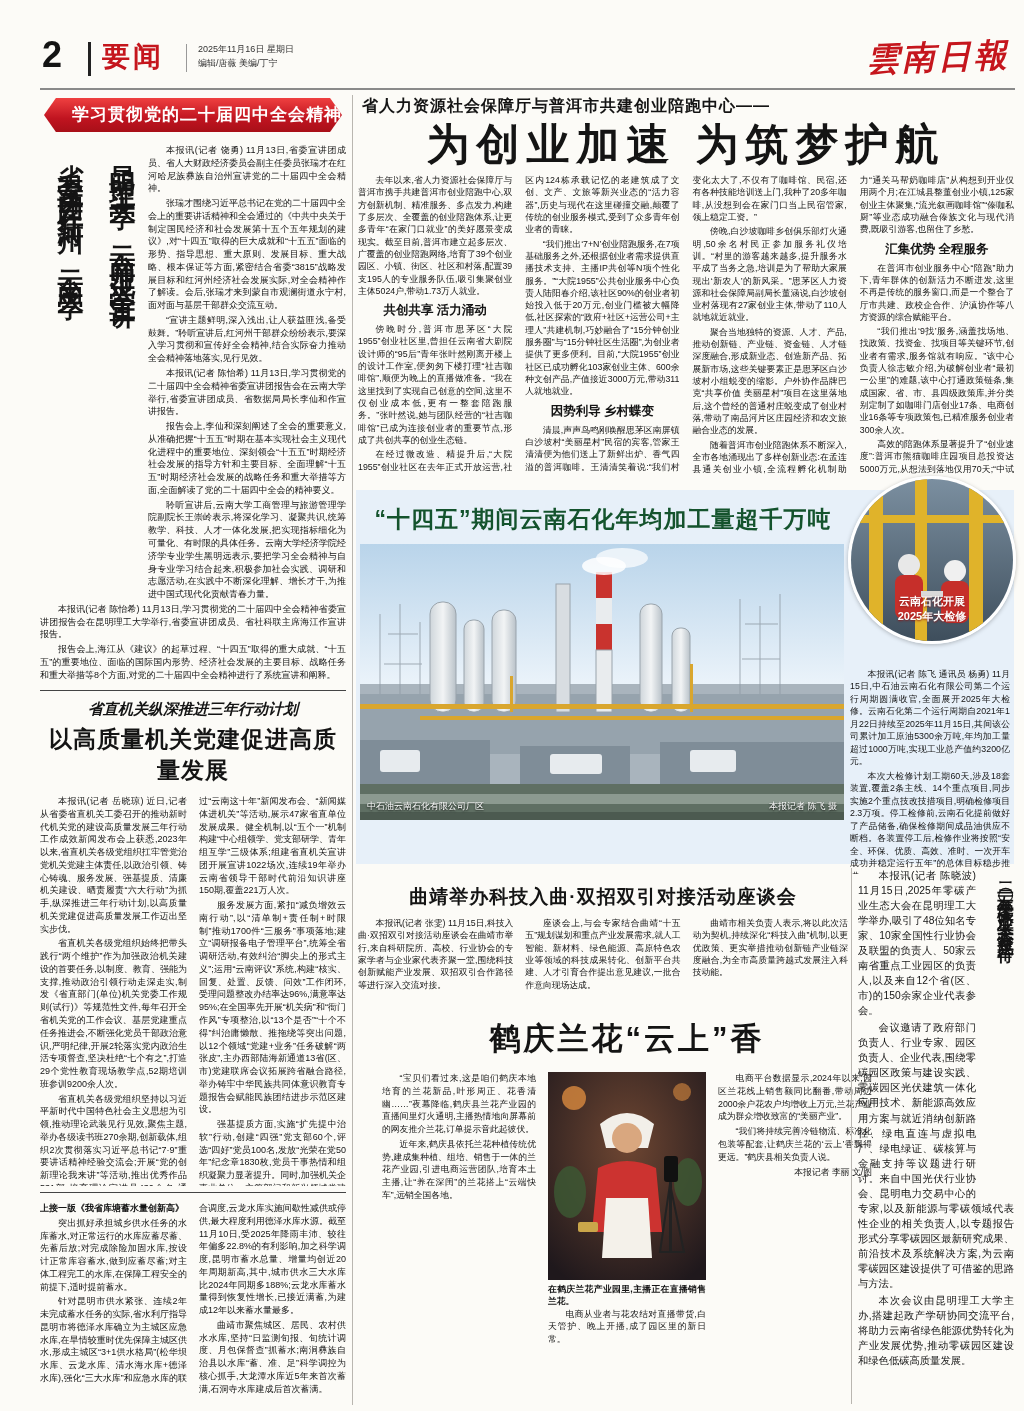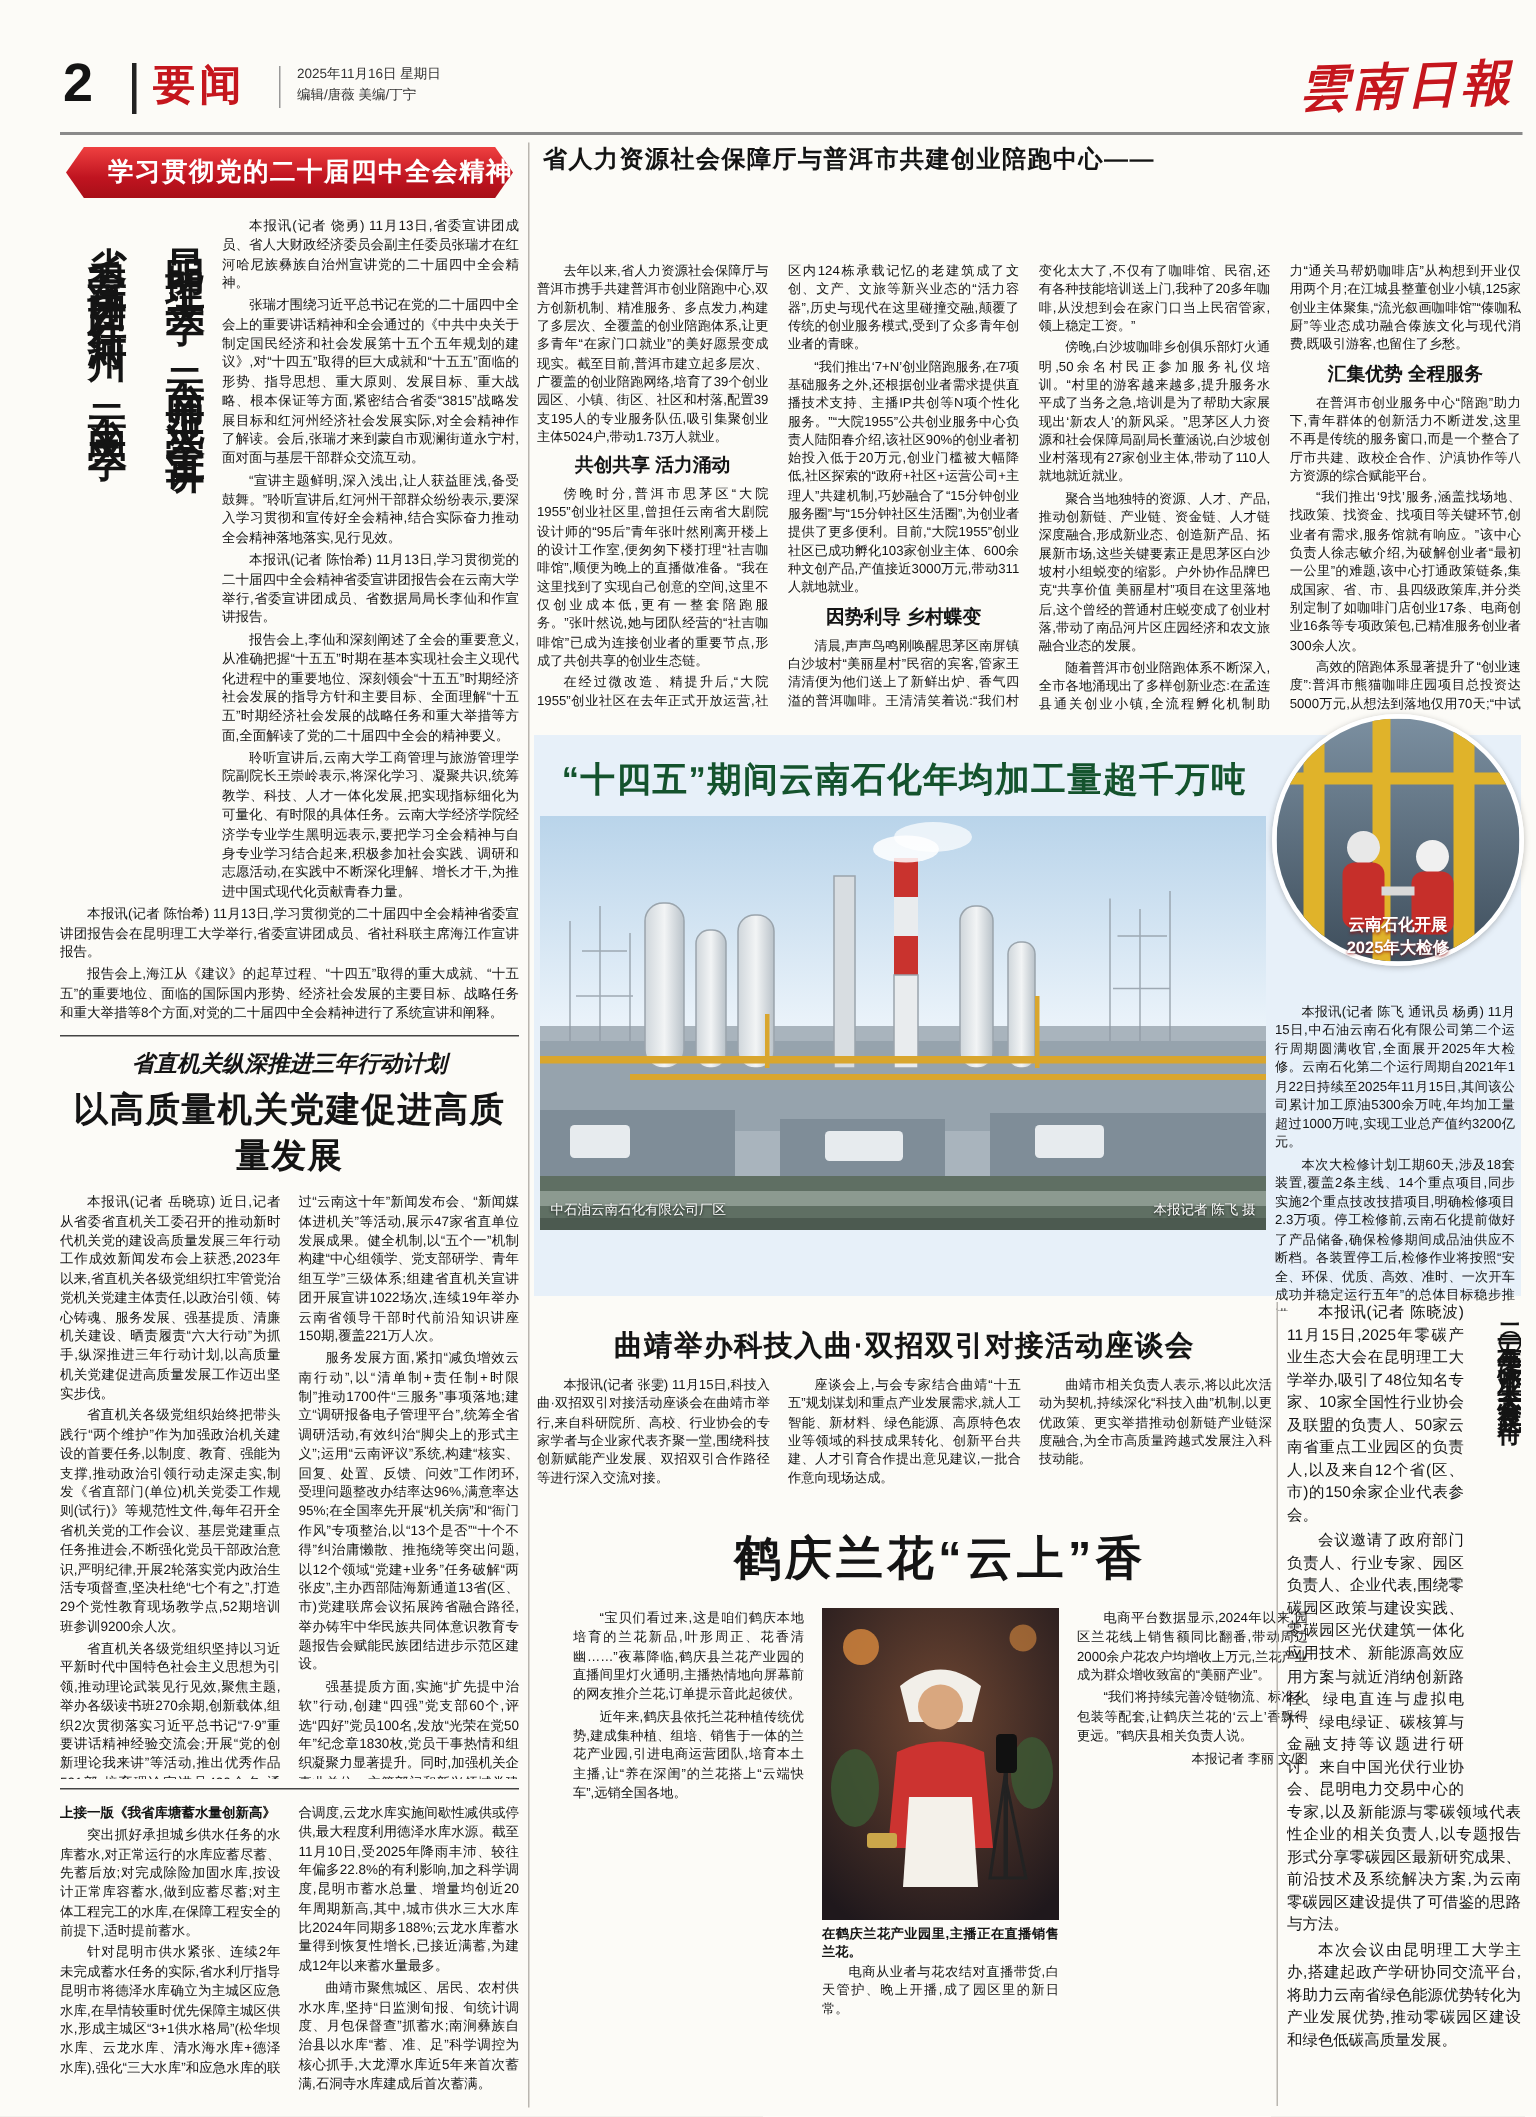--- a/index.html
+++ b/index.html
@@ -43,21 +43,21 @@
   .cy-body .para{font-size:8.8px;line-height:1.4;}
   
   .panel{left:356px;top:490px;width:658px;height:374px;background:#e7f0f9;}
   .panel-head{position:absolute;left:8px;top:14px;width:478px;text-align:center;font-size:23px;
               font-weight:900;letter-spacing:1px;color:#14532d;}
   .bigphoto{position:absolute;left:4px;top:54px;width:484px;height:276px;overflow:hidden;}
   .photo-cap{position:absolute;left:4px;top:312px;width:470px;display:flex;justify-content:space-between;
              padding:0 7px;font-size:9px;color:#fff;text-shadow:0 1px 2px rgba(0,0,0,.85);}
   .circle{position:absolute;left:492px;top:-14px;width:162px;height:162px;border-radius:50%;
           overflow:hidden;border:3px solid #fff;box-shadow:0 1px 4px rgba(0,0,0,.25);}
-  .circle-cap{position:absolute;left:492px;top:120px;width:168px;text-align:center;color:#fff;
+  .circle-cap{position:absolute;left:492px;top:104px;width:168px;text-align:center;color:#fff;
               font-size:11px;font-weight:bold;line-height:1.35;text-shadow:0 1px 2px rgba(140,20,20,.9);}
   .brief{position:absolute;left:494px;top:162px;width:160px;height:206px;overflow:hidden;margin-top:16px;}
   .brief .para{font-size:8.8px;line-height:1.42;}
   
   .qj{left:358px;top:884px;width:490px;height:126px;}
   .qj-head{text-align:center;font-size:19px;font-weight:900;letter-spacing:1px;margin-bottom:7px;}
   .cols3{columns:3;column-gap:12px;height:94px;overflow:hidden;}
   .cols3 .para{font-size:8.8px;line-height:1.4;}
   
   .hq{left:358px;top:1018px;width:490px;height:386px;margin-left:24px;}
@@ -129,20 +129,21 @@
     <div>
         <p class="para">突出抓好承担城乡供水任务的水库蓄水,对正常运行的水库应蓄尽蓄、先蓄后放;对完成除险加固水库,按设计正常库容蓄水,做到应蓄尽蓄;对主体工程完工的水库,在保障工程安全的前提下,适时提前蓄水。</p>
         <p class="para">针对昆明市供水紧张、连续2年未完成蓄水任务的实际,省水利厅指导昆明市将德泽水库确立为主城区应急水库,在旱情较重时优先保障主城区供水,形成主城区“3+1供水格局”(松华坝水库、云龙水库、清水海水库+德泽水库),强化“三大水库”和应急水库的联合调度,云龙水库实施间歇性减供或停供,最大程度利用德泽水库水源。截至11月10日,受2025年降雨丰沛、较往年偏多22.8%的有利影响,加之科学调度,昆明市蓄水总量、增量均创近20年周期新高,其中,城市供水三大水库比2024年同期多188%;云龙水库蓄水量得到恢复性增长,已接近满蓄,为建成12年以来蓄水量最多。</p>
         <p class="para">曲靖市聚焦城区、居民、农村供水水库,坚持“日监测旬报、旬统计调度、月包保督查”抓蓄水;南涧彝族自治县以水库“蓄、准、足”科学调控为核心抓手,大龙潭水库近5年来首次蓄满,石洞寺水库建成后首次蓄满。</p>
       </div>
   </div>
 
   <div class="abs vrule" style="left:352px;top:95px;height:1310px;"></div>
 
   <div class="abs cy-kicker">省人力资源社会保障厅与普洱市共建创业陪跑中心——</div>
+  <div class="abs cy-head">为创业加速 为筑梦护航</div>
   <div class="abs cy-body">
       <p class="para">去年以来,省人力资源社会保障厅与普洱市携手共建普洱市创业陪跑中心,双方创新机制、精准服务、多点发力,构建了多层次、全覆盖的创业陪跑体系,让更多青年“在家门口就业”的美好愿景变成现实。截至目前,普洱市建立起多层次、广覆盖的创业陪跑网络,培育了39个创业园区、小镇、街区、社区和村落,配置39支195人的专业服务队伍,吸引集聚创业主体5024户,带动1.73万人就业。</p>
       <h4 class="sub">共创共享 活力涌动</h4>
       <p class="para">傍晚时分,普洱市思茅区“大院1955”创业社区里,曾担任云南省大剧院设计师的“95后”青年张叶然刚离开楼上的设计工作室,便匆匆下楼打理“社吉咖啡馆”,顺便为晚上的直播做准备。“我在这里找到了实现自己创意的空间,这里不仅创业成本低,更有一整套陪跑服务。”张叶然说,她与团队经营的“社吉咖啡馆”已成为连接创业者的重要节点,形成了共创共享的创业生态链。</p>
       <p class="para">在经过微改造、精提升后,“大院1955”创业社区在去年正式开放运营,社区内124栋承载记忆的老建筑成了文创、文产、文旅等新兴业态的“活力容器”,历史与现代在这里碰撞交融,颠覆了传统的创业服务模式,受到了众多青年创业者的青睐。</p>
       <p class="para">“我们推出‘7+N’创业陪跑服务,在7项基础服务之外,还根据创业者需求提供直播技术支持、主播IP共创等N项个性化服务。”“大院1955”公共创业服务中心负责人陆阳春介绍,该社区90%的创业者初始投入低于20万元,创业门槛被大幅降低,社区探索的“政府+社区+运营公司+主理人”共建机制,巧妙融合了“15分钟创业服务圈”与“15分钟社区生活圈”,为创业者提供了更多便利。目前,“大院1955”创业社区已成功孵化103家创业主体、600余种文创产品,产值接近3000万元,带动311人就地就业。</p>
       <h4 class="sub">因势利导 乡村蝶变</h4>
       <p class="para">清晨,声声鸟鸣刚唤醒思茅区南屏镇白沙坡村“美丽星村”民宿的宾客,管家王清清便为他们送上了新鲜出炉、香气四溢的普洱咖啡。王清清笑着说:“我们村变化太大了,不仅有了咖啡馆、民宿,还有各种技能培训送上门,我种了20多年咖啡,从没想到会在家门口当上民宿管家,领上稳定工资。”</p>
       <p class="para">傍晚,白沙坡咖啡乡创俱乐部灯火通明,50余名村民正参加服务礼仪培训。“村里的游客越来越多,提升服务水平成了当务之急,培训是为了帮助大家展现出‘新农人’的新风采。”思茅区人力资源和社会保障局副局长董涵说,白沙坡创业村落现有27家创业主体,带动了110人就地就近就业。</p>
       <p class="para">聚合当地独特的资源、人才、产品,推动创新链、产业链、资金链、人才链深度融合,形成新业态、创造新产品、拓展新市场,这些关键要素正是思茅区白沙坡村小组蜕变的缩影。户外协作品牌巴克“共享价值 美丽星村”项目在这里落地后,这个曾经的普通村庄蜕变成了创业村落,带动了南品河片区庄园经济和农文旅融合业态的发展。</p>

